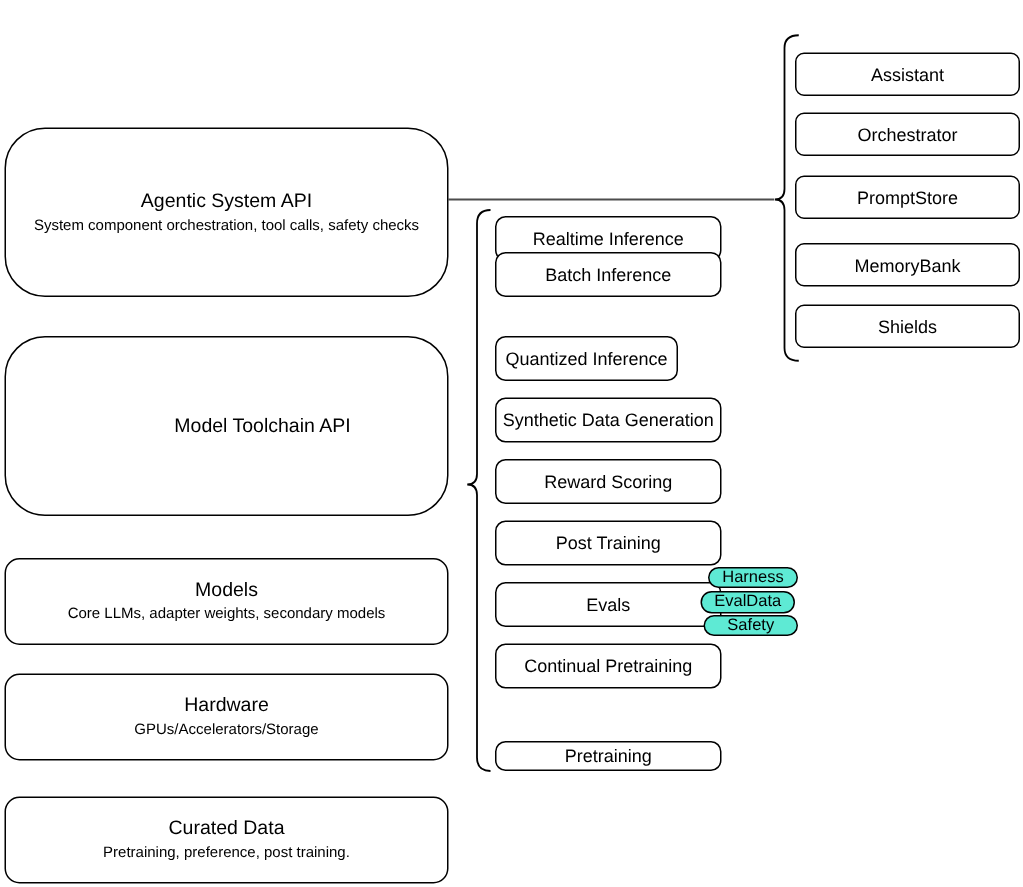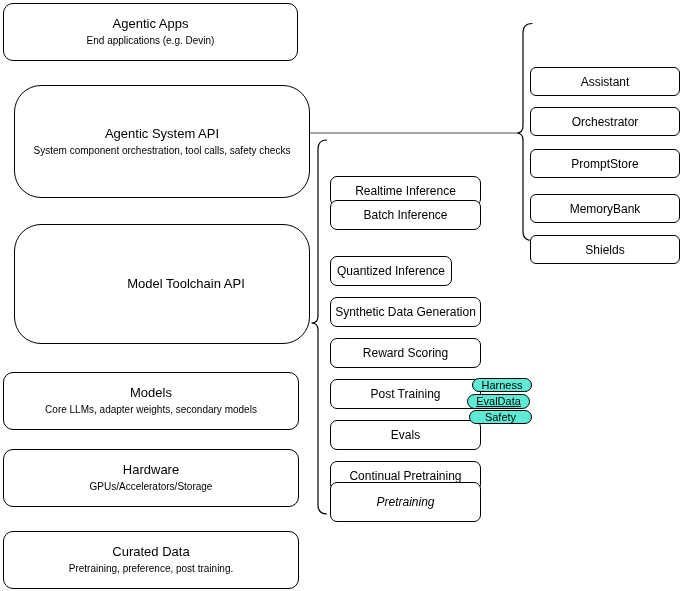--- a/index.html
+++ b/index.html
@@ -5,28 +5,28 @@
   html,body{margin:0;padding:0;background:#fff;}
   .canvas{
     position:relative;width:682px;height:591px;background:#ffffff;
     font-family:"Liberation Sans",sans-serif;color:#000;overflow:hidden;
   }
   .box{
     position:absolute;background:#ffffff;border:1px solid #000;
     display:flex;flex-direction:column;align-items:center;justify-content:center;
     text-align:center;box-sizing:border-box;
   }
-  .bigbox{border-radius:27px;margin-left:11px;}
+  .bigbox{border-radius:27px;}
   .medbox{border-radius:10px;}
   .title{font-size:13px;line-height:16px;}
   .subtitle{font-size:10px;line-height:14px;margin-top:2px;}
   .node{
     position:absolute;background:#ffffff;border:1px solid #000;border-radius:7px;
     display:flex;align-items:center;justify-content:center;text-align:center;
-    font-size:12px;box-sizing:border-box;z-index:1;margin-top:32px;
+    font-size:12px;box-sizing:border-box;z-index:1;
   }
   .pill{
     position:absolute;background:#5eead4;border:1px solid #000;border-radius:8px;
     display:flex;align-items:center;justify-content:center;text-align:center;
     font-size:11px;line-height:11px;box-sizing:border-box;z-index:3;
   }
   svg.overlay{position:absolute;left:0;top:0;z-index:0;pointer-events:none;}
 </style>
 </head>
 <body>
@@ -35,24 +35,20 @@
 
   <svg class="overlay" width="682" height="591" viewBox="0 0 682 591">
 
     <line x1="299" y1="133" x2="516" y2="133" stroke="#4d4d4d" stroke-width="1.2"></line>
 
     <path d="M 327 140 Q 318 140 318 149 L 318 316 Q 318 323 311.5 323 Q 318 323 318 330 L 318 505 Q 318 514 327 514" fill="none" stroke="#000" stroke-width="1.2"></path>
 
     <path d="M 532.5 23.5 Q 523 23.5 523 32 L 523 126 Q 523 133 516.5 133 Q 523 133 523 140 L 523 232 Q 523 240.5 532.5 240.5" fill="none" stroke="#000" stroke-width="1.2"></path>
   </svg>
 
-  <div class="box medbox" style="left:3px;top:3px;width:295px;height:58px;">
-    <div class="title">Agentic Apps</div>
-    <div class="subtitle">End applications (e.g. Devin)</div>
-  </div>
 
   <div class="box bigbox" style="left:3px;top:85px;width:296px;height:113px;">
     <div class="title">Agentic System API</div>
     <div class="subtitle">System component orchestration, tool calls, safety checks</div>
   </div>
 
   <div class="box bigbox" style="left:3px;top:224px;width:296px;height:120px;padding-left:48px;">
     <div class="title">Model Toolchain API</div>
   </div>
 
@@ -72,24 +68,24 @@
   </div>
 
   <div class="node" style="left:330px;top:144px;width:151px;height:30px;">Realtime Inference</div>
   <div class="node" style="left:330px;top:168px;width:151px;height:30px;">Batch Inference</div>
   <div class="node" style="left:330px;top:224px;width:122px;height:30px;">Quantized Inference</div>
   <div class="node" style="left:330px;top:265px;width:151px;height:30px;">Synthetic Data Generation</div>
   <div class="node" style="left:330px;top:306px;width:151px;height:30px;">Reward Scoring</div>
   <div class="node" style="left:330px;top:347px;width:151px;height:30px;">Post Training</div>
   <div class="node" style="left:330px;top:388px;width:151px;height:30px;">Evals</div>
   <div class="node" style="left:330px;top:429px;width:151px;height:30px;">Continual Pretraining</div>
-  <div class="node" style="left:330px;top:450px;width:151px;height:40px;font-style:italic;">Pretraining</div>
+  <div class="node" style="left:330px;top:494px;width:151px;height:20px;">Pretraining</div>
 
   <div class="pill" style="left:472px;top:378px;width:60px;height:14px;">Harness</div>
-  <div class="pill" style="left:467px;top:394px;width:63px;height:15px;text-decoration:underline;">EvalData</div>
+  <div class="pill" style="left:467px;top:394px;width:63px;height:15px;">EvalData</div>
   <div class="pill" style="left:469px;top:410px;width:63px;height:14px;">Safety</div>
 
   <div class="node" style="left:530px;top:35px;width:150px;height:29px;border-radius:6px;">Assistant</div>
   <div class="node" style="left:530px;top:75px;width:150px;height:29px;border-radius:6px;">Orchestrator</div>
   <div class="node" style="left:530px;top:117px;width:150px;height:29px;border-radius:6px;">PromptStore</div>
   <div class="node" style="left:530px;top:203px;width:150px;height:29px;border-radius:6px;">Shields</div>
   <div class="node" style="left:530px;top:162px;width:150px;height:29px;border-radius:6px;">MemoryBank</div>
 
 </div>
 

